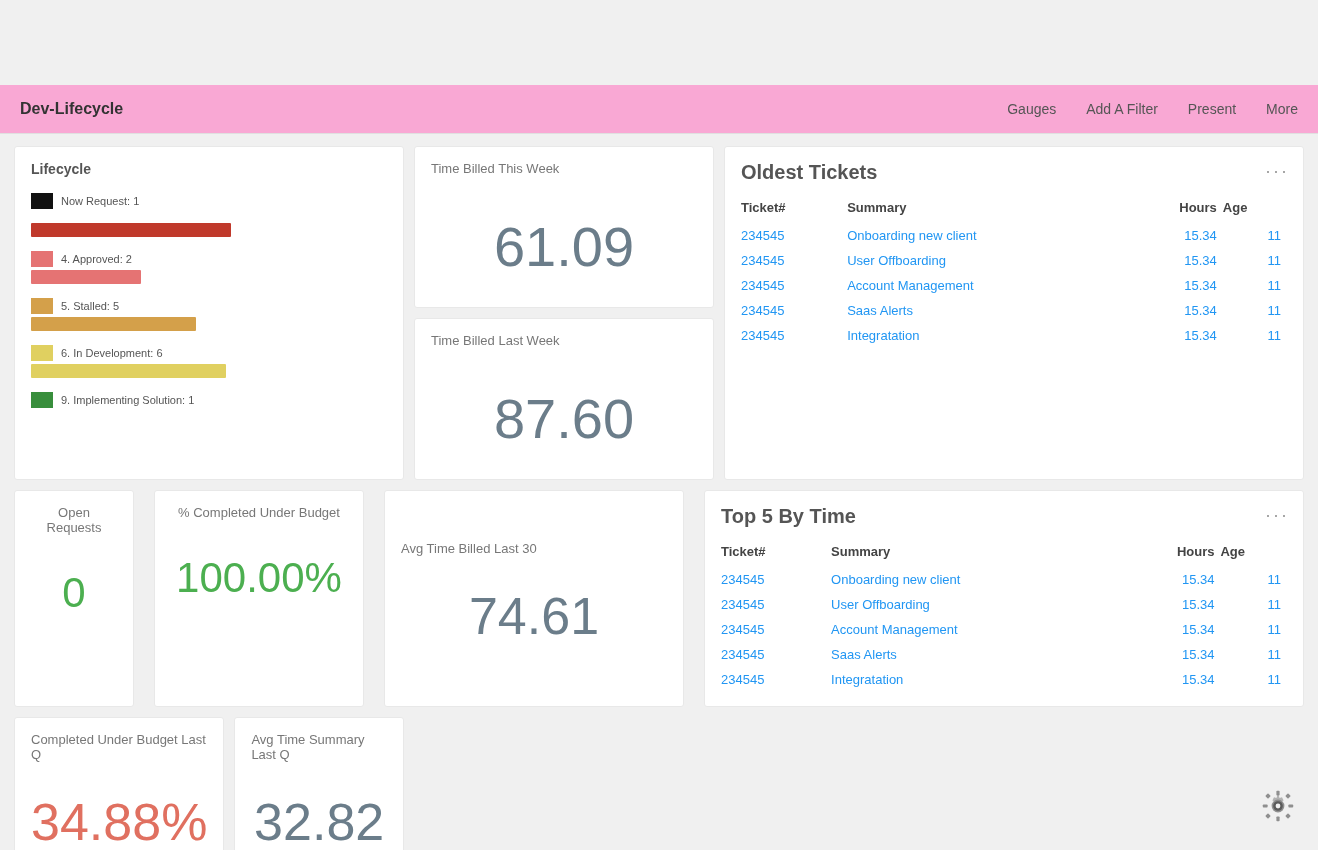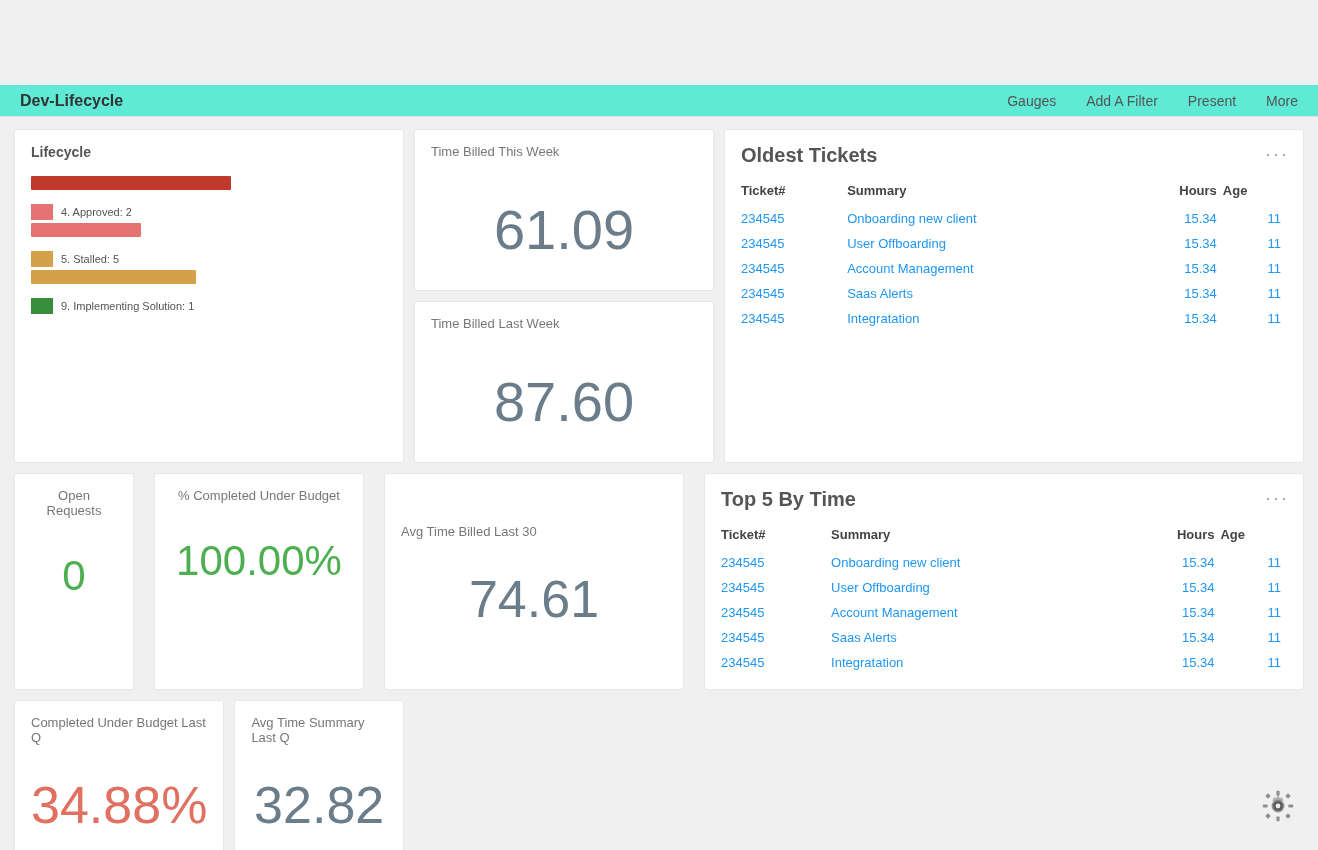--- a/index.html
+++ b/index.html
@@ -10,22 +10,22 @@
     }
 
     
     .top-banner {
       height: 85px;
       background: #f0f0f0;
     }
 
     
     .navbar {
-      background: #5eead4;
-      height: 32px;
+      background: #f9a8d4;
+      height: 49px;
       display: flex;
       align-items: center;
       justify-content: space-between;
       padding: 0 20px;
       border-bottom: 1px solid #e0e0e0;
     }
     .navbar-brand {
       font-size: 16px;
       font-weight: 600;
       color: #333;
@@ -253,20 +253,26 @@
   </div>
 </nav>
 
 <div class="dashboard">
 
   <div class="row">
 
     <div class="card col-lifecycle lifecycle-card">
       <div class="card-title">Lifecycle</div>
 
+      <div class="bar-entry">
+        <div class="bar-legend">
+          <div class="bar-color-box" style="background:#111111;"></div>
+          <span class="bar-label">Now Request: 1</span>
+        </div>
+      </div>
 
       <div class="bar-entry">
         <div class="bar-visual-row">
           <div class="bar-fill" style="background:#c0392b; width:200px;"></div>
         </div>
       </div>
 
       <div class="bar-entry">
         <div class="bar-legend">
           <div class="bar-color-box" style="background:#e57373;"></div>
@@ -280,20 +286,29 @@
       <div class="bar-entry">
         <div class="bar-legend">
           <div class="bar-color-box" style="background:#d4a04a;"></div>
           <span class="bar-label">5. Stalled: 5</span>
         </div>
         <div class="bar-visual-row">
           <div class="bar-fill" style="background:#d4a04a; width:165px;"></div>
         </div>
       </div>
 
+      <div class="bar-entry">
+        <div class="bar-legend">
+          <div class="bar-color-box" style="background:#e0d060;"></div>
+          <span class="bar-label">6. In Development: 6</span>
+        </div>
+        <div class="bar-visual-row">
+          <div class="bar-fill" style="background:#e0d060; width:195px;"></div>
+        </div>
+      </div>
 
       <div class="bar-entry">
         <div class="bar-legend">
           <div class="bar-color-box" style="background:#388e3c;"></div>
           <span class="bar-label">9. Implementing Solution: 1</span>
         </div>
       </div>
     </div>
 
     <div class="col-time-billed time-billed-stack">

